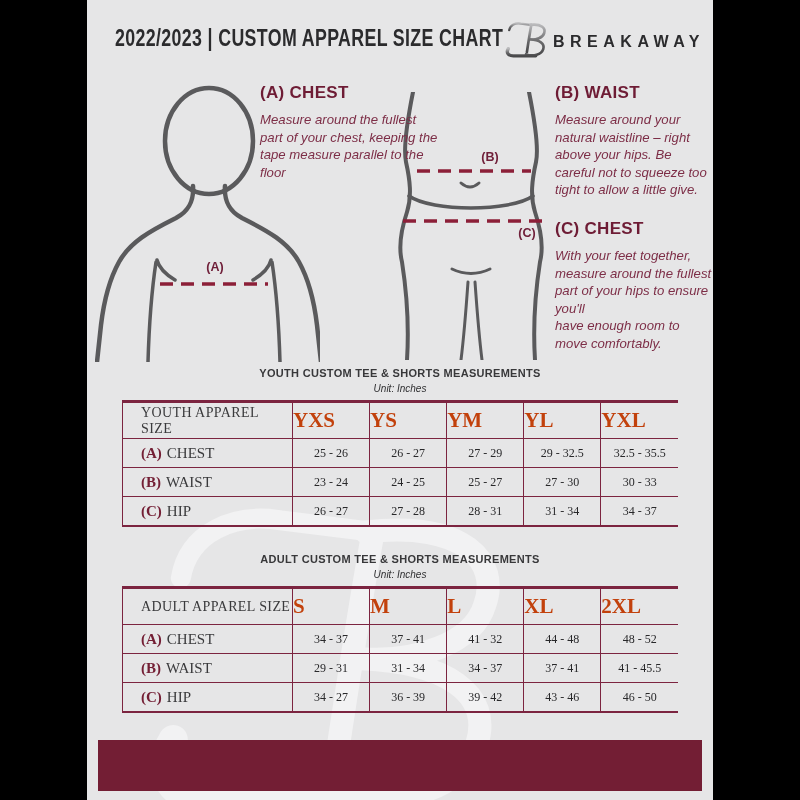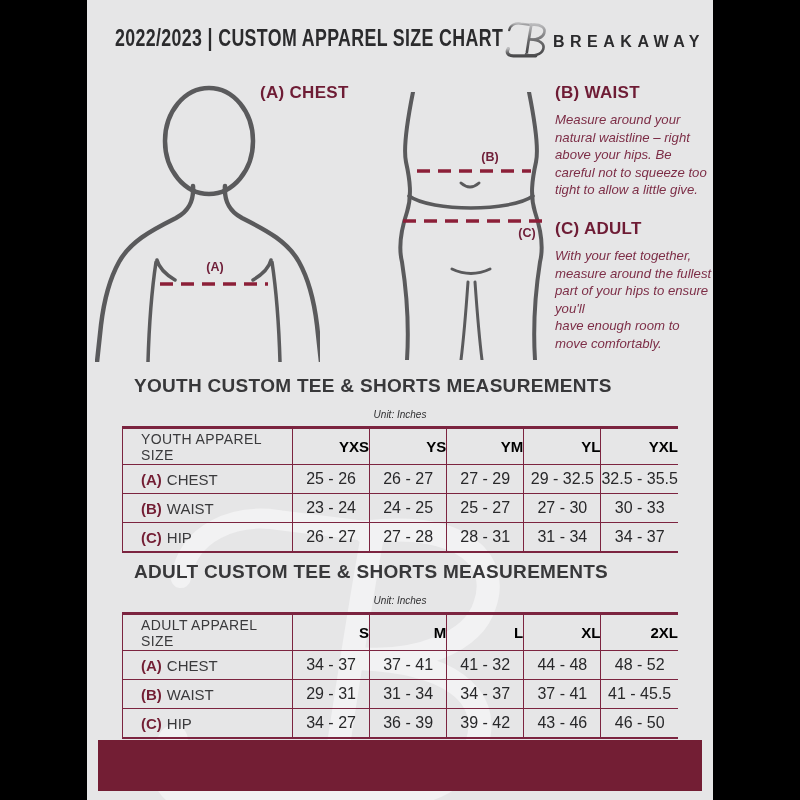--- a/index.html
+++ b/index.html
@@ -46,46 +46,46 @@
   .guide-text p{
     margin:0;font-size:13.2px;font-style:italic;color:#7d2e47;
     line-height:1.33;white-space:pre-line;
   }
   
   .watermark{position:absolute;left:40px;top:455px;z-index:0;}
   .tblock{position:absolute;left:35px;width:556px;z-index:1;}
   .tb-youth{top:363px;}
   .tb-adult{top:549px;}
   .tbl-title{
-    margin:12px;text-align:left;font-size:19px;font-weight:700;
+    margin:4px;text-align:center;font-size:11px;font-weight:700;
     color:#38383a;letter-spacing:.3px;
   }
   .tbl-unit{
     margin:1px 0 0 0;text-align:center;font-size:10px;font-style:italic;color:#2f2f31;
   }
   table.size{
     width:100%;margin-top:6px;border-collapse:collapse;table-layout:fixed;
   }
   table.size col.c-label{width:30.6%;}
   table.size col.c-val{width:13.88%;}
   table.size td{
     border-bottom:1.7px solid #7c2440;border-left:1.7px solid #7c2440;
-    padding:0;vertical-align:middle;background:transparent;
+    padding:0;vertical-align:middle;background:transparent;font-family:Liberation Serif, serif;
   }
   table.size td:last-child{border-right:none;}
   table.size tr.head td{border-top:3px solid #7c2440;height:35px;}
   table.size tr.data td{height:28px;}
   table.size tr.data:last-child td{border-bottom:2.2px solid #7c2440;}
   td.size-h{
     font-size:14px;color:#3a3a3c;letter-spacing:.4px;padding-left:18px !important;
   }
-  td.col-h{text-align:right;font-size:15px;font-weight:700;color:#000000;}
+  td.col-h{text-align:left;font-size:21px;font-weight:700;color:#c2410c;}
   td.row-label{padding-left:18px !important;font-size:15px;color:#3a3a3c;}
   .rl-marker{color:#731e34;font-weight:700;margin-right:5px;}
-  td.val{text-align:center;font-size:16px;color:#28282a;}
+  td.val{text-align:center;font-size:12px;color:#28282a;}
   
   .footer-bar{
     position:absolute;left:11px;top:740px;width:604px;height:51px;background:#731e34;
   }
 </style>
 </head>
 <body>
 
 <div class="stage">
   <div class="page">
@@ -131,27 +131,28 @@
         <path d="M 468,282 C 466,310 464,336 461,360 M 475,282 C 477,310 479,336 482,360" stroke-width="3"></path>
       </g>
       <path d="M 417,171 L 531,171" stroke="#8c1f38" stroke-width="3.6" stroke-dasharray="13 8" fill="none"></path>
       <path d="M 403,221 L 542,221" stroke="#8c1f38" stroke-width="3.6" stroke-dasharray="13 8" fill="none"></path>
     </svg>
     <span class="marker marker-b">(B)</span>
     <span class="marker marker-c">(C)</span>
 
     <div class="guide-text gt-a">
       <h3>(A) CHEST</h3>
+      <p>Measure around the fullest part of your chest, keeping the tape measure parallel to the floor</p>
     </div>
     <div class="guide-text gt-b">
       <h3>(B) WAIST</h3>
       <p>Measure around your natural waistline – right above your hips. Be careful not to squeeze too tight to allow a little give.</p>
     </div>
     <div class="guide-text gt-c">
-      <h3>(C) ADULT</h3>
+      <h3>(C) CHEST</h3>
       <p>With your feet together, measure around the fullest part of your hips to ensure you'll
 have enough room to move comfortably.</p>
     </div>
 
     <svg class="watermark" width="400" height="400" viewBox="0 0 52 52">
       <g fill="none" stroke="#f2f2f3" stroke-linecap="round">
         <path d="M 7,16 C 8,10 14,7.5 20,8.5 L 32,10" stroke-width="2.6"></path>
         <path d="M 32,10 C 30,21 28.5,31 27,41" stroke-width="3"></path>
         <path d="M 31,10 C 44,8.5 48.5,14 46.5,19.5 C 45,24.5 37.5,27 30.5,26.5 C 41.5,27 47.5,31 45.5,37.5 C 43.5,44 34,46 26,43.5" stroke-width="3"></path>
         <path d="M 6,37 C 3,42 6.5,45.5 13,45 L 37,45" stroke-width="3.8"></path>

